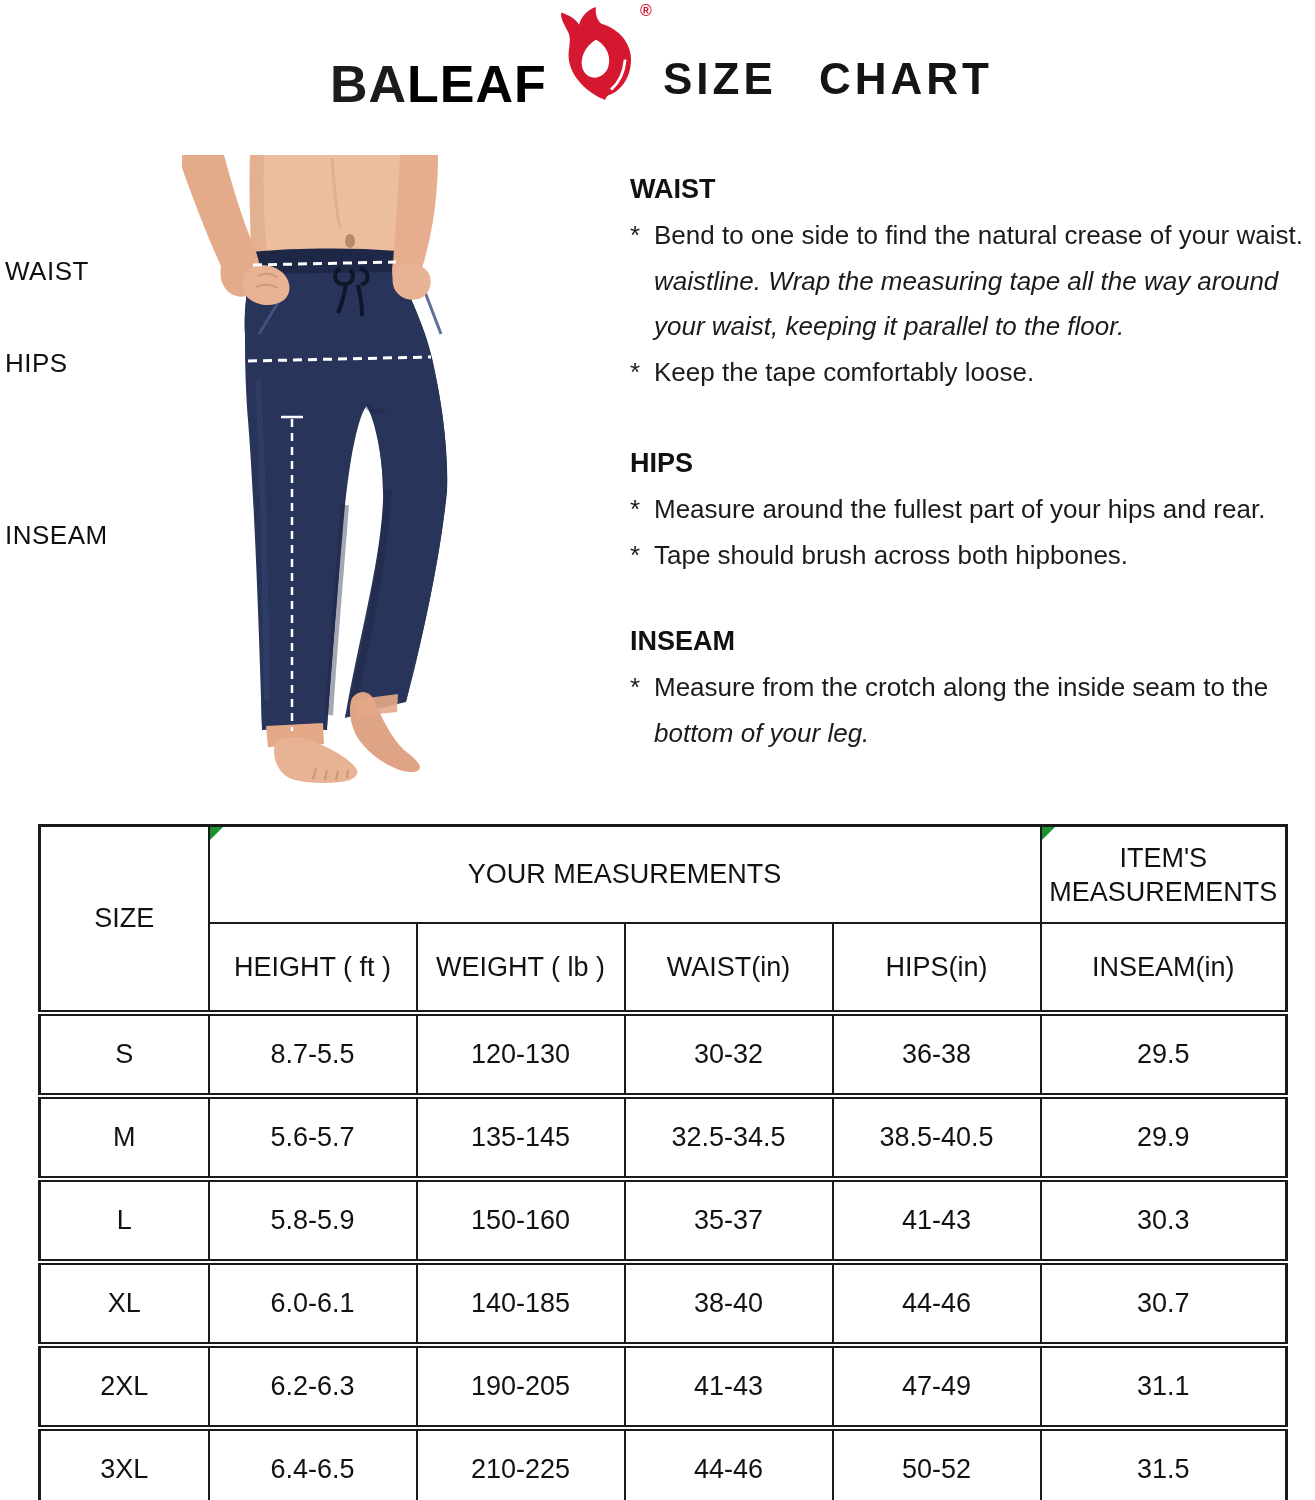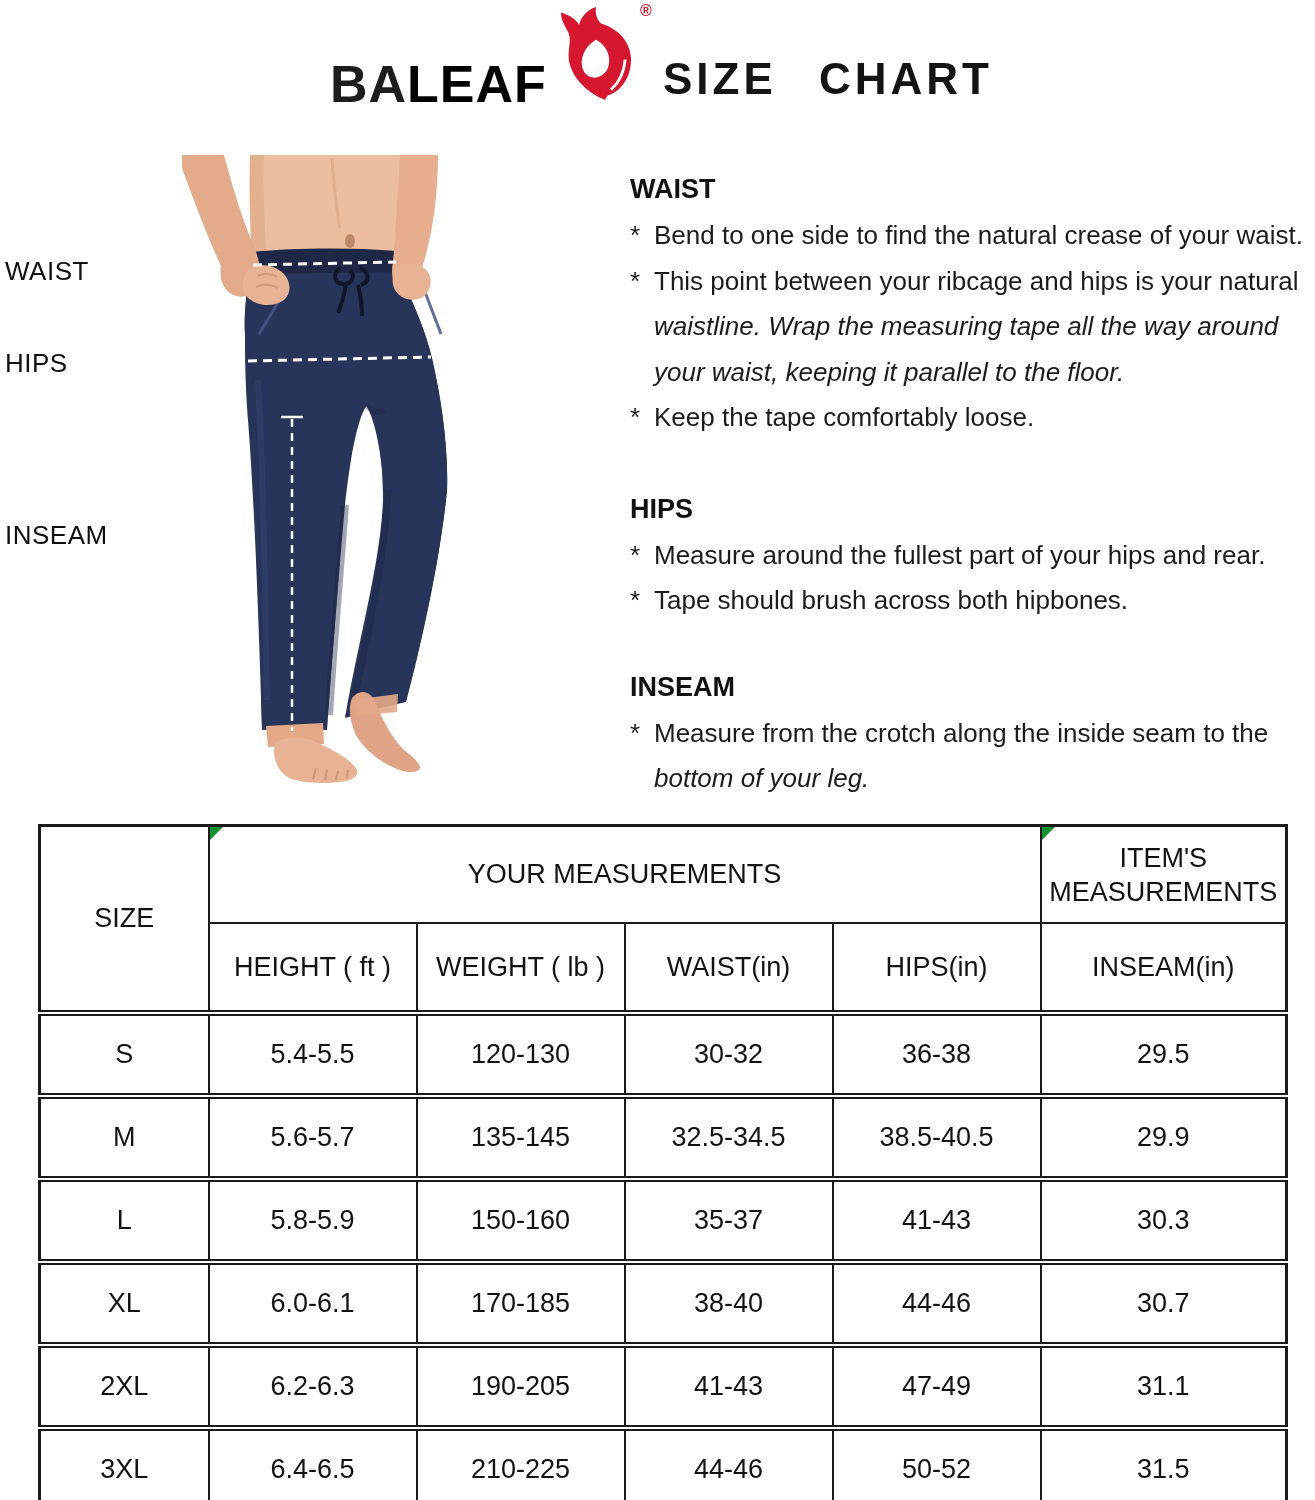--- a/index.html
+++ b/index.html
@@ -160,21 +160,20 @@
       <path stroke-dasharray="9 6" d="M248,361 L431,357"></path>
       <path stroke-width="2.5" d="M281,417 L303,417"></path>
       <path stroke-dasharray="8 6" stroke-width="2.5" d="M292,419 L292,731"></path>
     </g>
   </svg>
 
   <div class="instructions">
     <div class="sec-waist">
       <h3 class="iheading">WAIST</h3>
       <div class="iline"><span class="star">*</span><span>Bend to one side to find the natural crease of your waist.</span></div>
-      <div class="iline"><span class="star">*</span><span>This point between your ribcage and hips is your natural</span></div>
       <div class="iline indent"><span>waistline. Wrap the measuring tape all the way around</span></div>
       <div class="iline indent"><span>your waist, keeping it parallel to the floor.</span></div>
       <div class="iline"><span class="star">*</span><span>Keep the tape comfortably loose.</span></div>
     </div>
 
     <div class="sec-hips">
       <h3 class="iheading">HIPS</h3>
       <div class="iline"><span class="star">*</span><span>Measure around the fullest part of your hips and rear.</span></div>
       <div class="iline"><span class="star">*</span><span>Tape should brush across both hipbones.</span></div>
     </div>
@@ -205,21 +204,21 @@
         <th>HEIGHT ( ft )</th>
         <th>WEIGHT ( lb )</th>
         <th>WAIST(in)</th>
         <th>HIPS(in)</th>
         <th>INSEAM(in)</th>
       </tr>
     </thead>
     <tbody>
       <tr>
         <td>S</td>
-        <td>5.4-5.5</td>
+        <td>8.7-5.5</td>
         <td>120-130</td>
         <td>30-32</td>
         <td>36-38</td>
         <td>29.5</td>
       </tr>
       <tr>
         <td>M</td>
         <td>5.6-5.7</td>
         <td>135-145</td>
         <td>32.5-34.5</td>
@@ -230,21 +229,21 @@
         <td>L</td>
         <td>5.8-5.9</td>
         <td>150-160</td>
         <td>35-37</td>
         <td>41-43</td>
         <td>30.3</td>
       </tr>
       <tr>
         <td>XL</td>
         <td>6.0-6.1</td>
-        <td>170-185</td>
+        <td>140-185</td>
         <td>38-40</td>
         <td>44-46</td>
         <td>30.7</td>
       </tr>
       <tr>
         <td>2XL</td>
         <td>6.2-6.3</td>
         <td>190-205</td>
         <td>41-43</td>
         <td>47-49</td>

